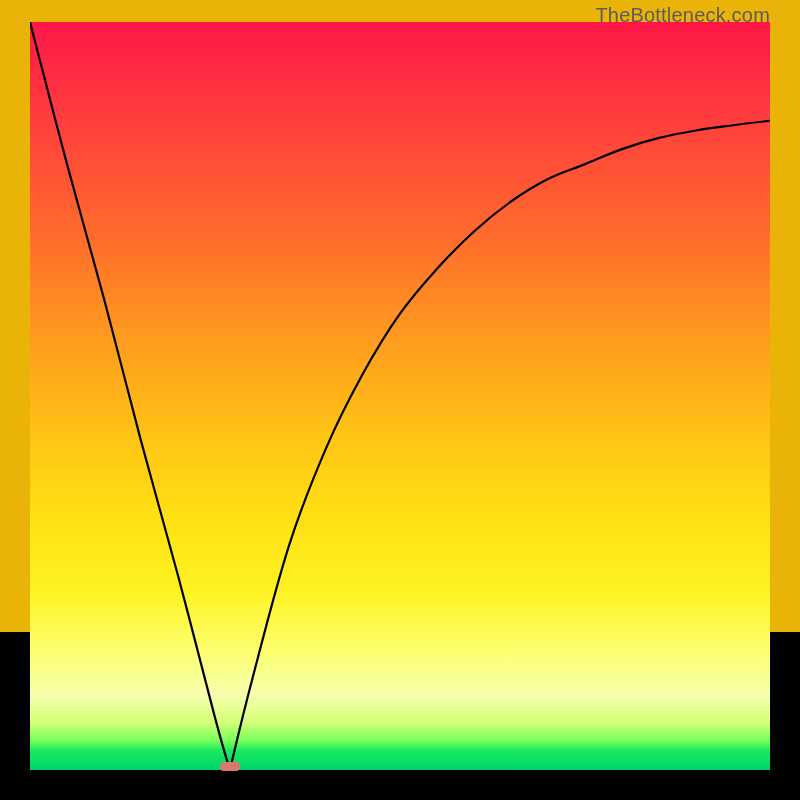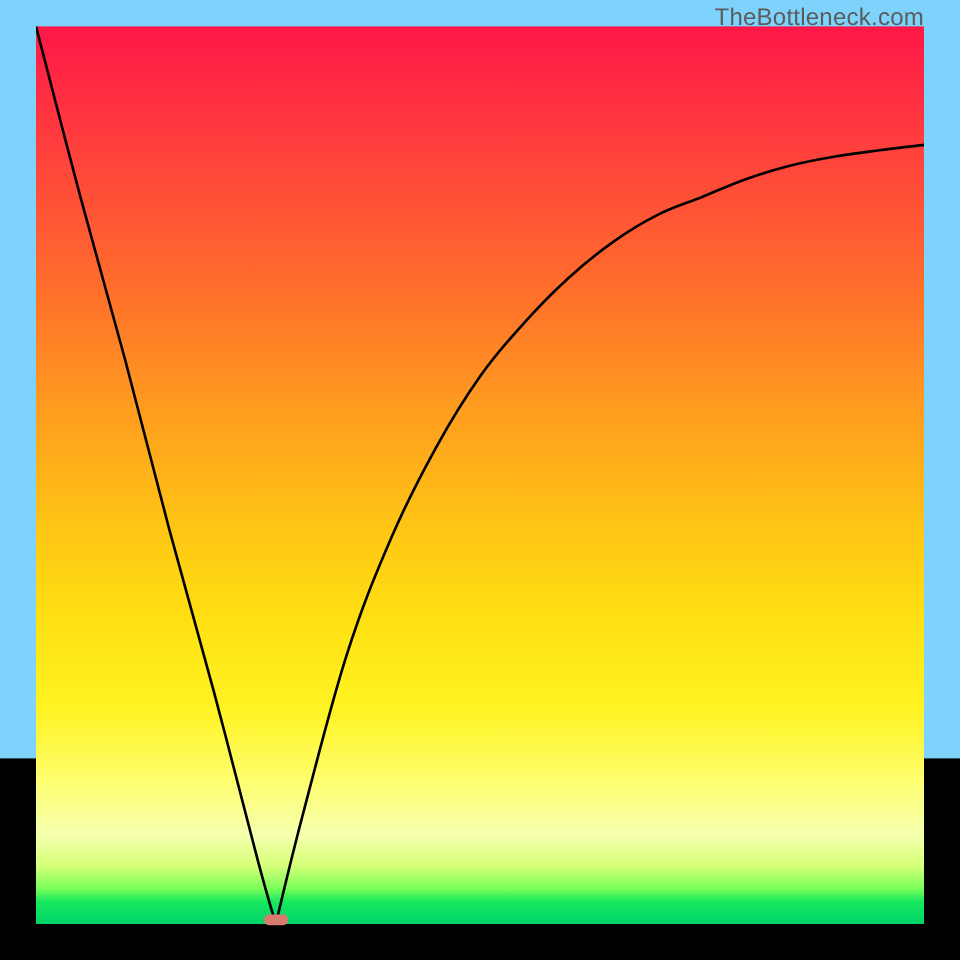--- a/index.html
+++ b/index.html
@@ -10,21 +10,21 @@
     background: #000;
     overflow: hidden;
     font-family: Arial, Helvetica, sans-serif;
   }
   .frame {
     position: absolute;
     left: 0;
     top: 0;
     width: 800px;
     height: 632px;
-    background: #7dd3fc;
+    background: #eab308;
   }
   .plot {
     position: absolute;
     left: 30px;
     top: 22px;
     width: 740px;
     height: 748px;
     
     background: linear-gradient(
       to bottom,

